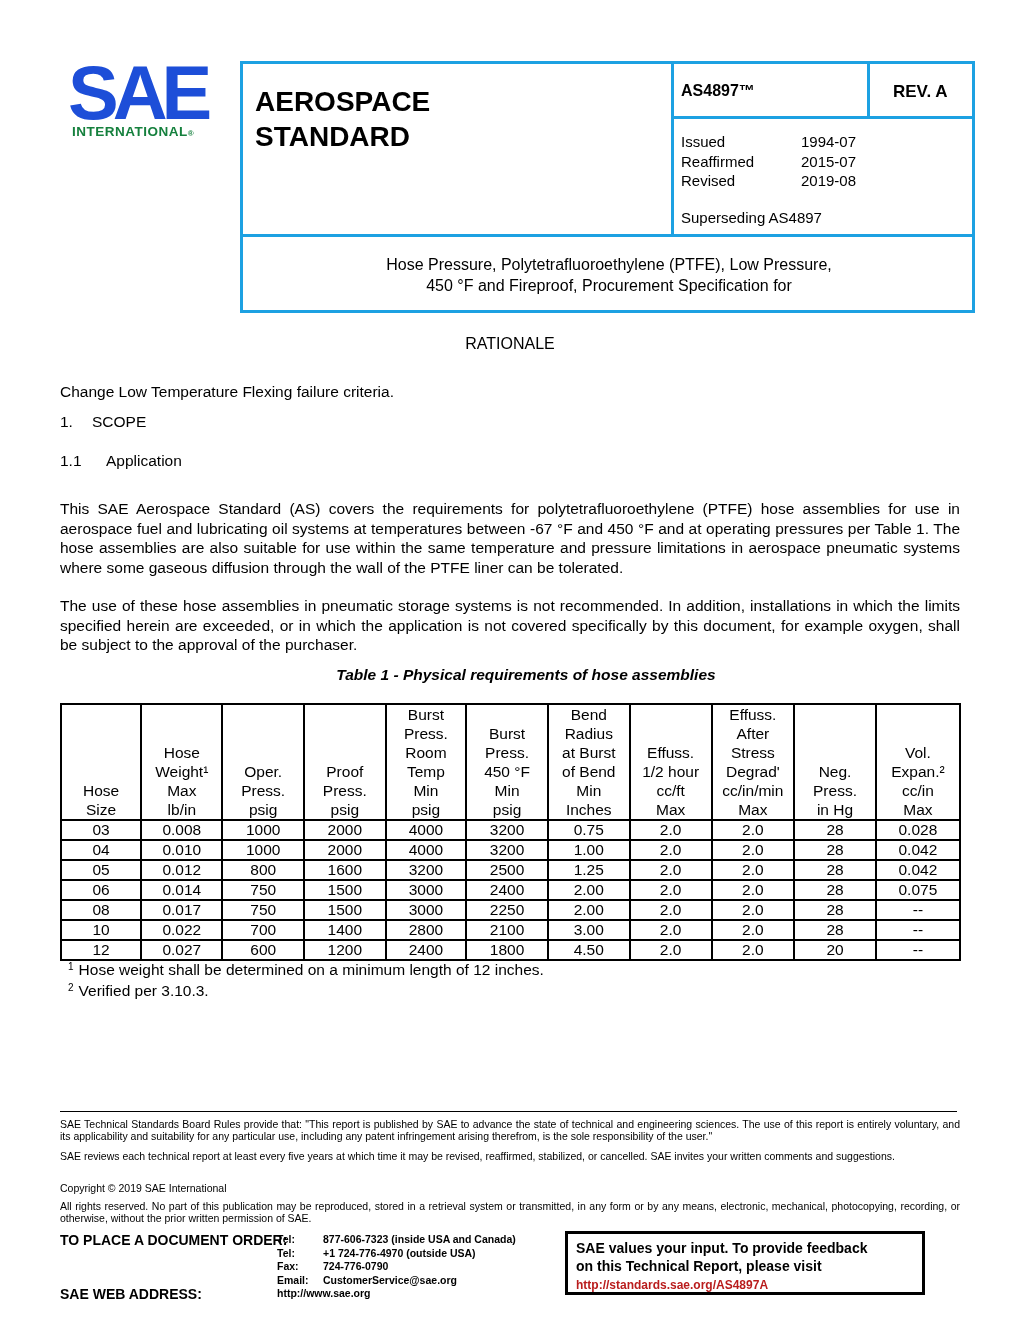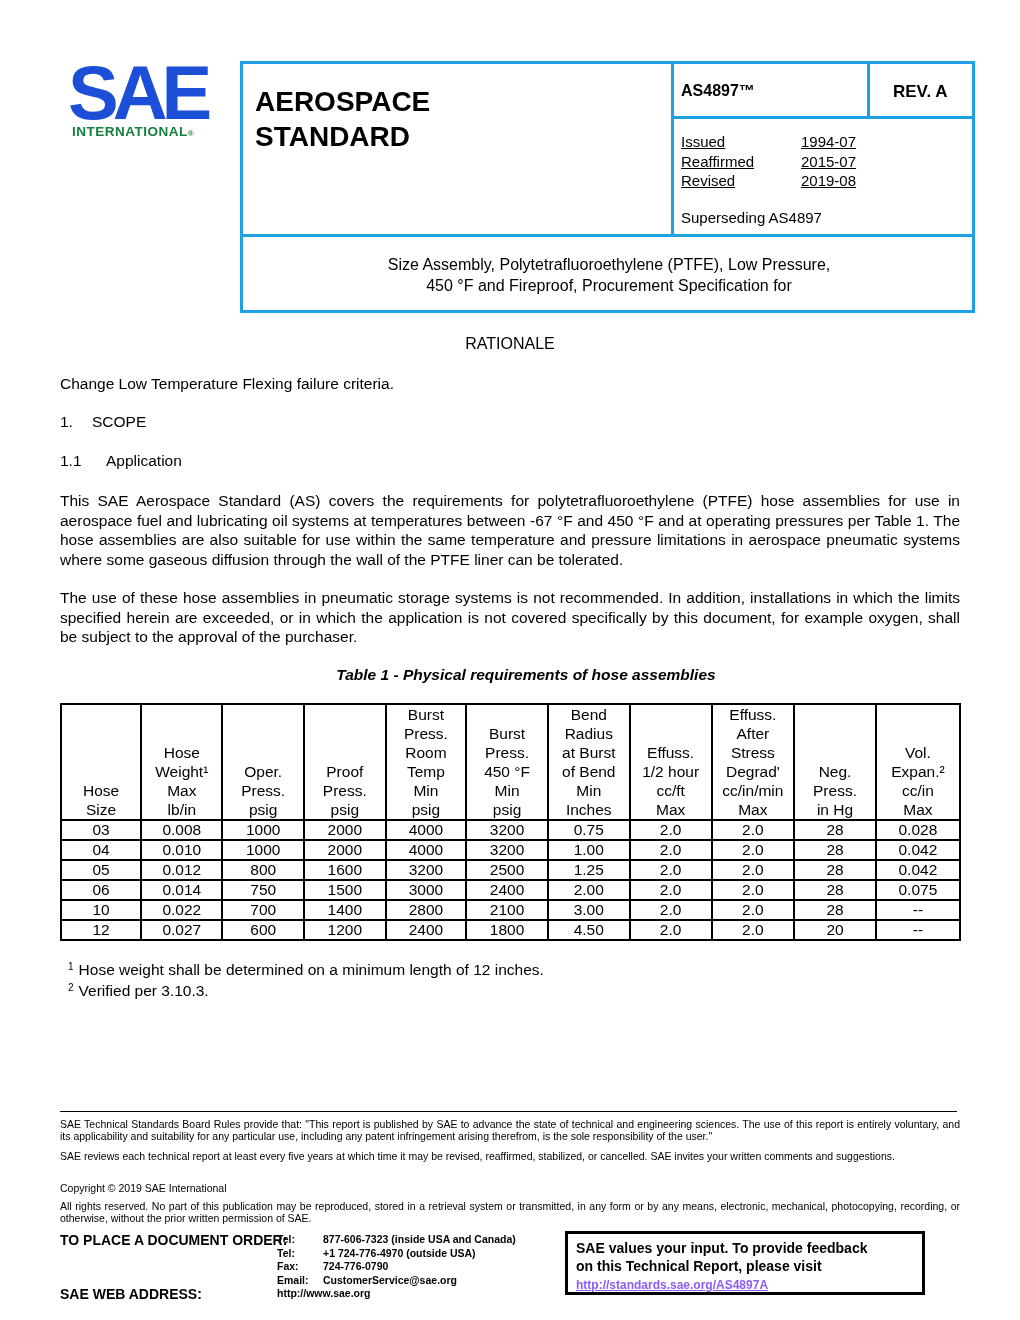--- a/index.html
+++ b/index.html
@@ -12,46 +12,46 @@
   
   .hdr{left:240px;top:61px;width:735px;height:252px;border:3px solid #1da1e2;box-sizing:border-box;}
   .hdr .v1{position:absolute;left:428px;top:0;width:3px;height:172px;background:#1da1e2;}
   .hdr .v2{position:absolute;left:624px;top:0;width:3px;height:54px;background:#1da1e2;}
   .hdr .h1{position:absolute;left:428px;top:52px;width:304px;height:3px;background:#1da1e2;}
   .hdr .h2{position:absolute;left:0;top:170px;width:732px;height:3px;background:#1da1e2;}
   .title{position:absolute;left:12px;top:20px;font-size:28px;font-weight:bold;line-height:35px;}
   .docnum{position:absolute;left:438px;top:18px;font-size:16px;font-weight:bold;}
   .rev{position:absolute;left:650px;top:18px;font-size:17px;font-weight:bold;}
   .dates{position:absolute;left:438px;top:68px;font-size:15px;line-height:19.5px;}
-  .dates .row{display:flex;text-decoration:underline;}
+  .dates .row{display:flex;}
   .dates .lbl{width:120px;}
   .supersede{position:absolute;left:438px;top:145px;font-size:15px;}
   .subject{position:absolute;left:0;top:190px;width:732px;text-align:center;font-size:16px;line-height:21px;}
   
   .rationale{left:0;width:1020px;top:335px;text-align:center;font-size:16px;}
-  .para{left:60px;width:900px;font-size:15.5px;line-height:19.5px;text-align:justify;}
+  .para{left:60px;width:900px;font-size:15.5px;line-height:19.5px;text-align:justify;margin-top:8px;}
   .heading{left:60px;font-size:15.5px;}
   .heading .num{display:inline-block;width:32px;}
   .heading .num2{display:inline-block;width:46px;}
   .tcap{left:0;width:1020px;top:666px;text-align:center;font-size:15.5px;font-weight:bold;font-style:italic;margin-left:16px;}
   table.t1{position:absolute;left:60px;top:703px;width:901px;border-collapse:collapse;font-size:15.5px;}
   table.t1 th,table.t1 td{border:2px solid #000;text-align:center;padding:0;}
   table.t1 th{font-weight:normal;vertical-align:bottom;line-height:19px;height:114px;}
   table.t1 td{height:18px;line-height:18px;}
   .fn{left:68px;font-size:15.5px;}
   .fn sup{font-size:10px;margin-right:5px;vertical-align:top;}
   
   .rule{left:60px;top:1111px;width:897px;height:1px;background:#000;}
   .ft{left:60px;width:900px;font-size:10.5px;line-height:12px;text-align:justify;}
   .order{left:60px;top:1233px;font-size:14px;font-weight:bold;line-height:14px;}
   .contacts{left:271px;top:1233px;font-size:10.5px;font-weight:bold;line-height:13.5px;margin-left:6px;}
   .contacts .r{display:flex;}
   .contacts .k{width:46px;}
   .feedback{left:565px;top:1231px;width:360px;height:64px;border:3px solid #000;box-sizing:border-box;padding:5px 8px;font-size:14px;font-weight:bold;line-height:18px;}
-  .feedback a{color:#8b5cf6;text-decoration:underline;font-size:12px;}
+  .feedback a{color:#b91c1c;font-size:12px;}
 </style>
 </head>
 <body>
 
 <div class="abs logo">
   <span class="sae">SAE</span>
   <span class="intl"><span>INTERNATIONAL</span><span style="font-size:8px">®</span></span>
 </div>
 
 <div class="abs hdr">
@@ -74,21 +74,21 @@
         <span class="lbl">Reaffirmed</span>
         <span>2015-07</span>
       </div>
     <div class="row">
         <span class="lbl">Revised</span>
         <span>2019-08</span>
       </div>
   </div>
   <div class="supersede">Superseding AS4897</div>
   <div class="subject">
-    <div>Size Assembly, Polytetrafluoroethylene (PTFE), Low Pressure,</div>
+    <div>Hose Pressure, Polytetrafluoroethylene (PTFE), Low Pressure,</div>
     <div>450 °F and Fireproof, Procurement Specification for</div>
   </div>
 </div>
 
 <div class="abs rationale">RATIONALE</div>
 <div class="abs para" style="top:374px">Change Low Temperature Flexing failure criteria.</div>
 <div class="abs heading" style="top:413px"><span class="num">1.</span><span>SCOPE</span></div>
 <div class="abs heading" style="top:452px"><span class="num2">1.1</span><span>Application</span></div>
 <div class="abs para" style="top:491px">This SAE Aerospace Standard (AS) covers the requirements for polytetrafluoroethylene (PTFE) hose assemblies for use in aerospace fuel and lubricating oil systems at temperatures between -67 °F and 450 °F and at operating pressures per Table 1. The hose assemblies are also suitable for use within the same temperature and pressure limitations in aerospace pneumatic systems where some gaseous diffusion through the wall of the PTFE liner can be tolerated.</div>
 <div class="abs para" style="top:588px">The use of these hose assemblies in pneumatic storage systems is not recommended. In addition, installations in which the limits specified herein are exceeded, or in which the application is not covered specifically by this document, for example oxygen, shall be subject to the approval of the purchaser.</div>
@@ -215,20 +215,33 @@
         <td>1500</td>
         <td>3000</td>
         <td>2400</td>
         <td>2.00</td>
         <td>2.0</td>
         <td>2.0</td>
         <td>28</td>
         <td>0.075</td>
       </tr>
       <tr>
+        <td>08</td>
+        <td>0.017</td>
+        <td>750</td>
+        <td>1500</td>
+        <td>3000</td>
+        <td>2250</td>
+        <td>2.00</td>
+        <td>2.0</td>
+        <td>2.0</td>
+        <td>28</td>
+        <td>--</td>
+      </tr>
+      <tr>
         <td>10</td>
         <td>0.022</td>
         <td>700</td>
         <td>1400</td>
         <td>2800</td>
         <td>2100</td>
         <td>3.00</td>
         <td>2.0</td>
         <td>2.0</td>
         <td>28</td>

